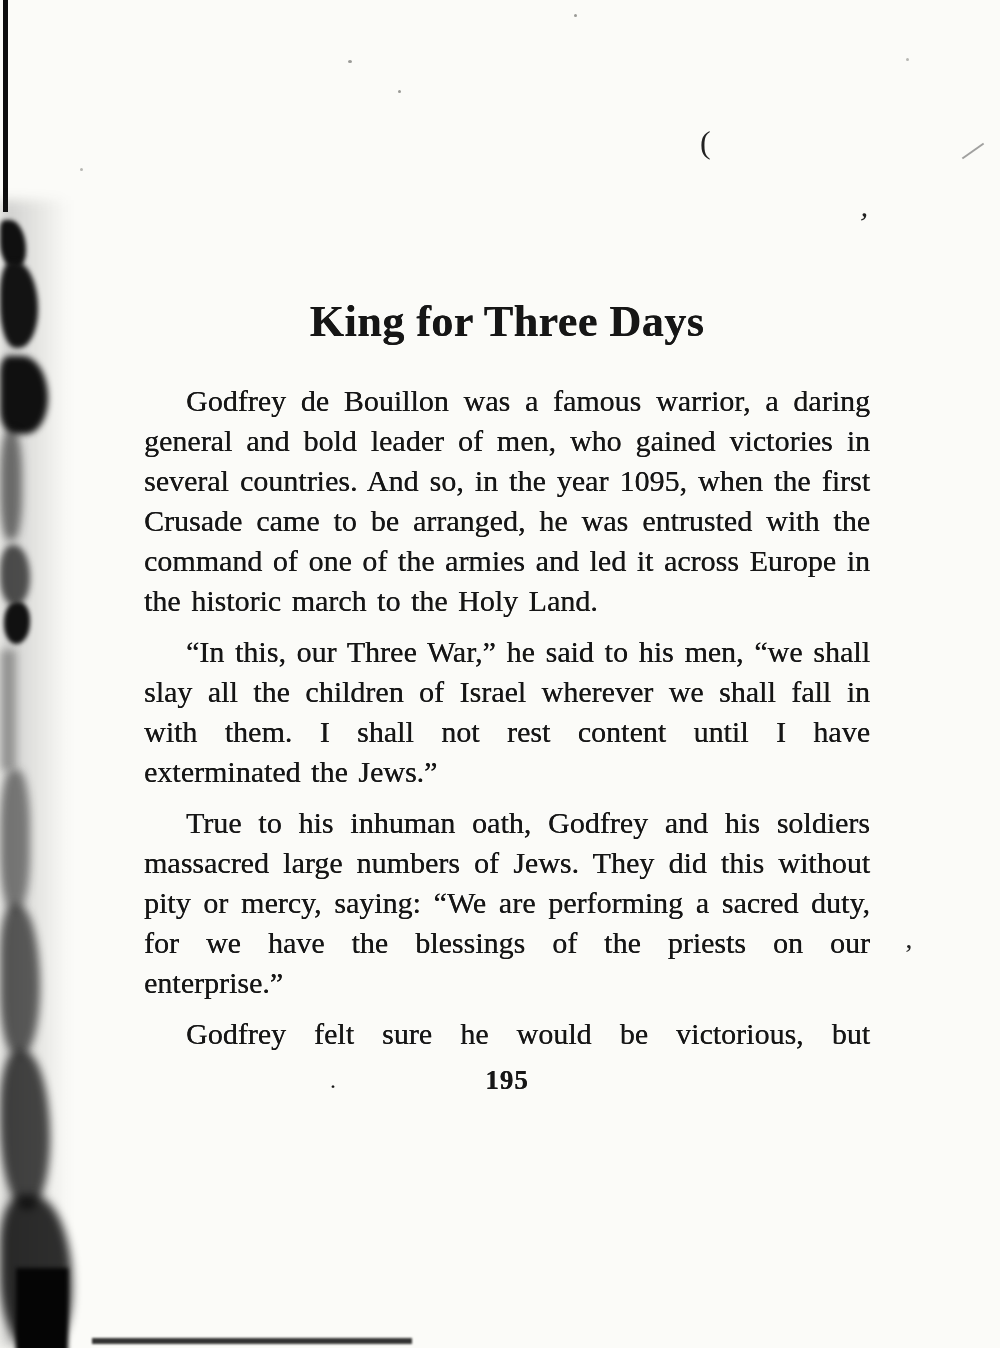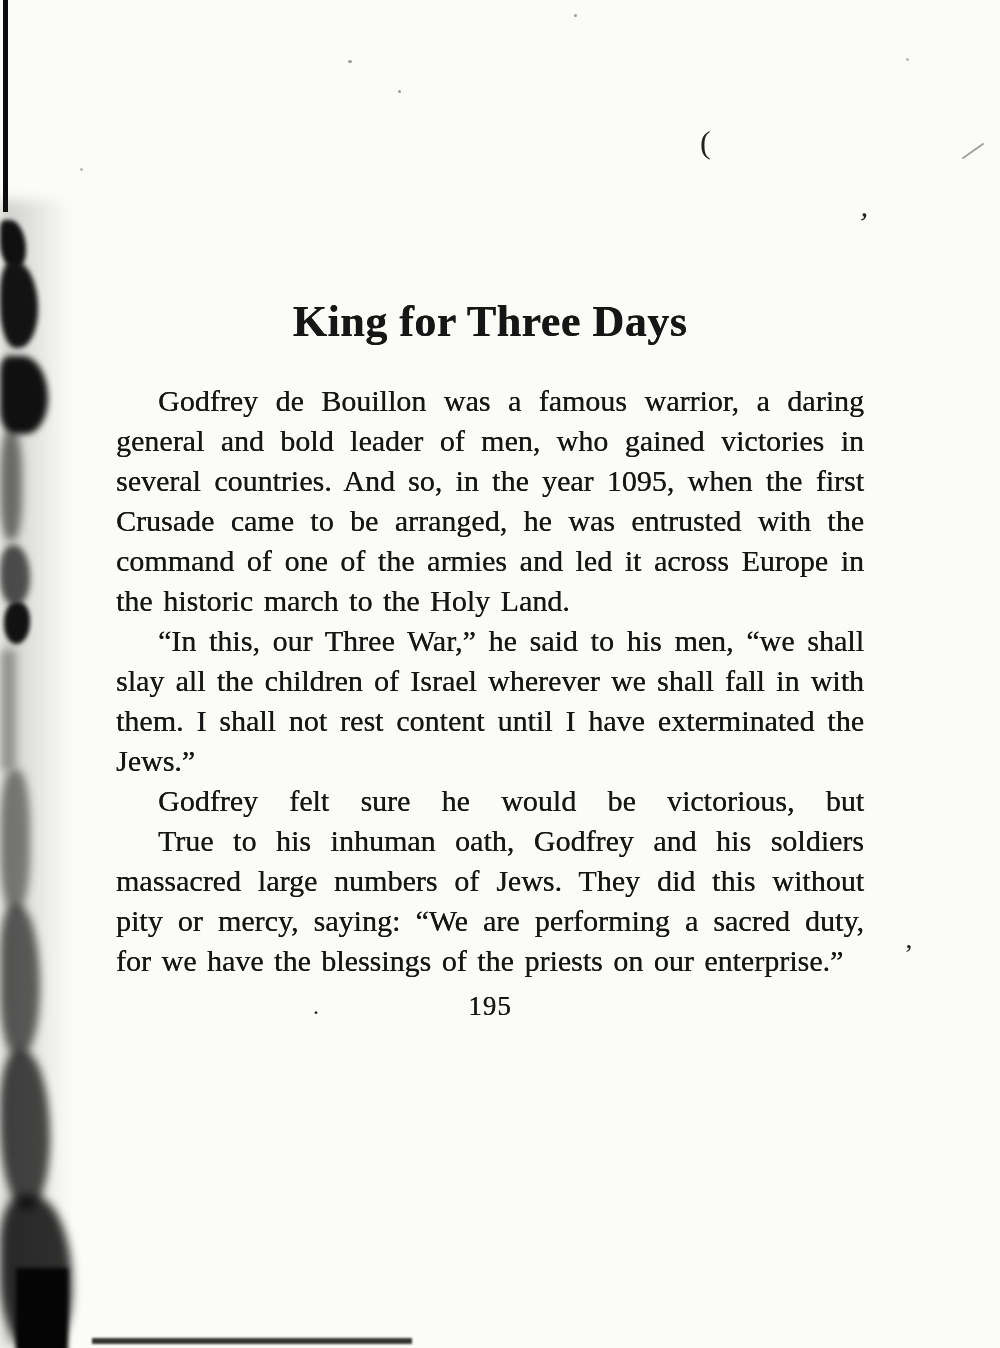--- a/index.html
+++ b/index.html
@@ -46,51 +46,51 @@
   .s4 { left: 906px; top: 58px;  width: 3px; height: 3px; opacity:.7; }
   .s5 { left: 80px;  top: 168px; width: 3px; height: 3px; opacity:.7; }
   
   .mark { position: absolute; color: #222; line-height: 1; }
   .mark-paren { left: 700px; top: 126px; font-size: 32px; }
   .mark-tick-top { left: 858px; top: 208px; font-size: 30px; transform: rotate(8deg); }
   .mark-tick-mid { left: 904px; top: 940px; font-size: 28px; }
   
   .content {
     position: absolute;
-    left: 116px;
+    left: 133px;
     top: 296px;
     width: 748px;
   }
   .title {
     margin: 0 0 34px 0;
     font-size: 44px;
     font-weight: bold;
     text-align: center;
     letter-spacing: 0.5px;
     text-shadow: 0.3px 0.3px 0 currentColor;
   }
   .para {
-    margin: 0;
+    margin: 11px;
     font-size: 30px;
     line-height: 40px;
     text-align: justify;
     text-indent: 42px;
     word-spacing: 3px;
     text-shadow: 0.25px 0.25px 0 currentColor;
   }
   .para.fill-last { text-align-last: justify; }
   .folio-row {
     position: relative;
     margin-top: 10px;
     text-align: center;
   }
   .folio {
     display: inline-block;
     font-size: 27px;
-    font-weight: normal;
+    font-weight: bold;
     letter-spacing: 1px;
     text-shadow: 0.25px 0.25px 0 currentColor;
   }
   .folio-dot {
     position: absolute;
     left: 196px;
     top: 8px;
     font-size: 24px;
   }
 </style>
@@ -124,21 +124,21 @@
   </div>
 
   <span class="mark mark-paren">(</span>
   <span class="mark mark-tick-top">’</span>
   <span class="mark mark-tick-mid">’</span>
 
   <div class="content">
     <h1 class="title">King for Three Days</h1>
     <p class="para">Godfrey de Bouillon was a famous warrior, a daring general and bold leader of men, who gained victories in several countries. And so, in the year 1095, when the first Crusade came to be arranged, he was entrusted with the command of one of the armies and led it across Europe in the historic march to the Holy Land.</p>
     <p class="para">“In this, our Three War,” he said to his men, “we shall slay all the children of Israel wherever we shall fall in with them. I shall not rest content until I have exterminated the Jews.”</p>
+    <p class="para">True to his inhuman oath, Godfrey and his soldiers massacred large numbers of Jews. They did this without pity or mercy, saying: “We are performing a sacred duty, for we have the blessings of the priests on our enterprise.”</p>
     <p class="para fill-last">Godfrey felt sure he would be victorious, but</p>
-    <p class="para">True to his inhuman oath, Godfrey and his soldiers massacred large numbers of Jews. They did this without pity or mercy, saying: “We are performing a sacred duty, for we have the blessings of the priests on our enterprise.”</p>
     <div class="folio-row">
       <span class="folio-dot">·</span>
       <span class="folio">195</span>
     </div>
   </div>
 
 </div>
 
 </body></html>

